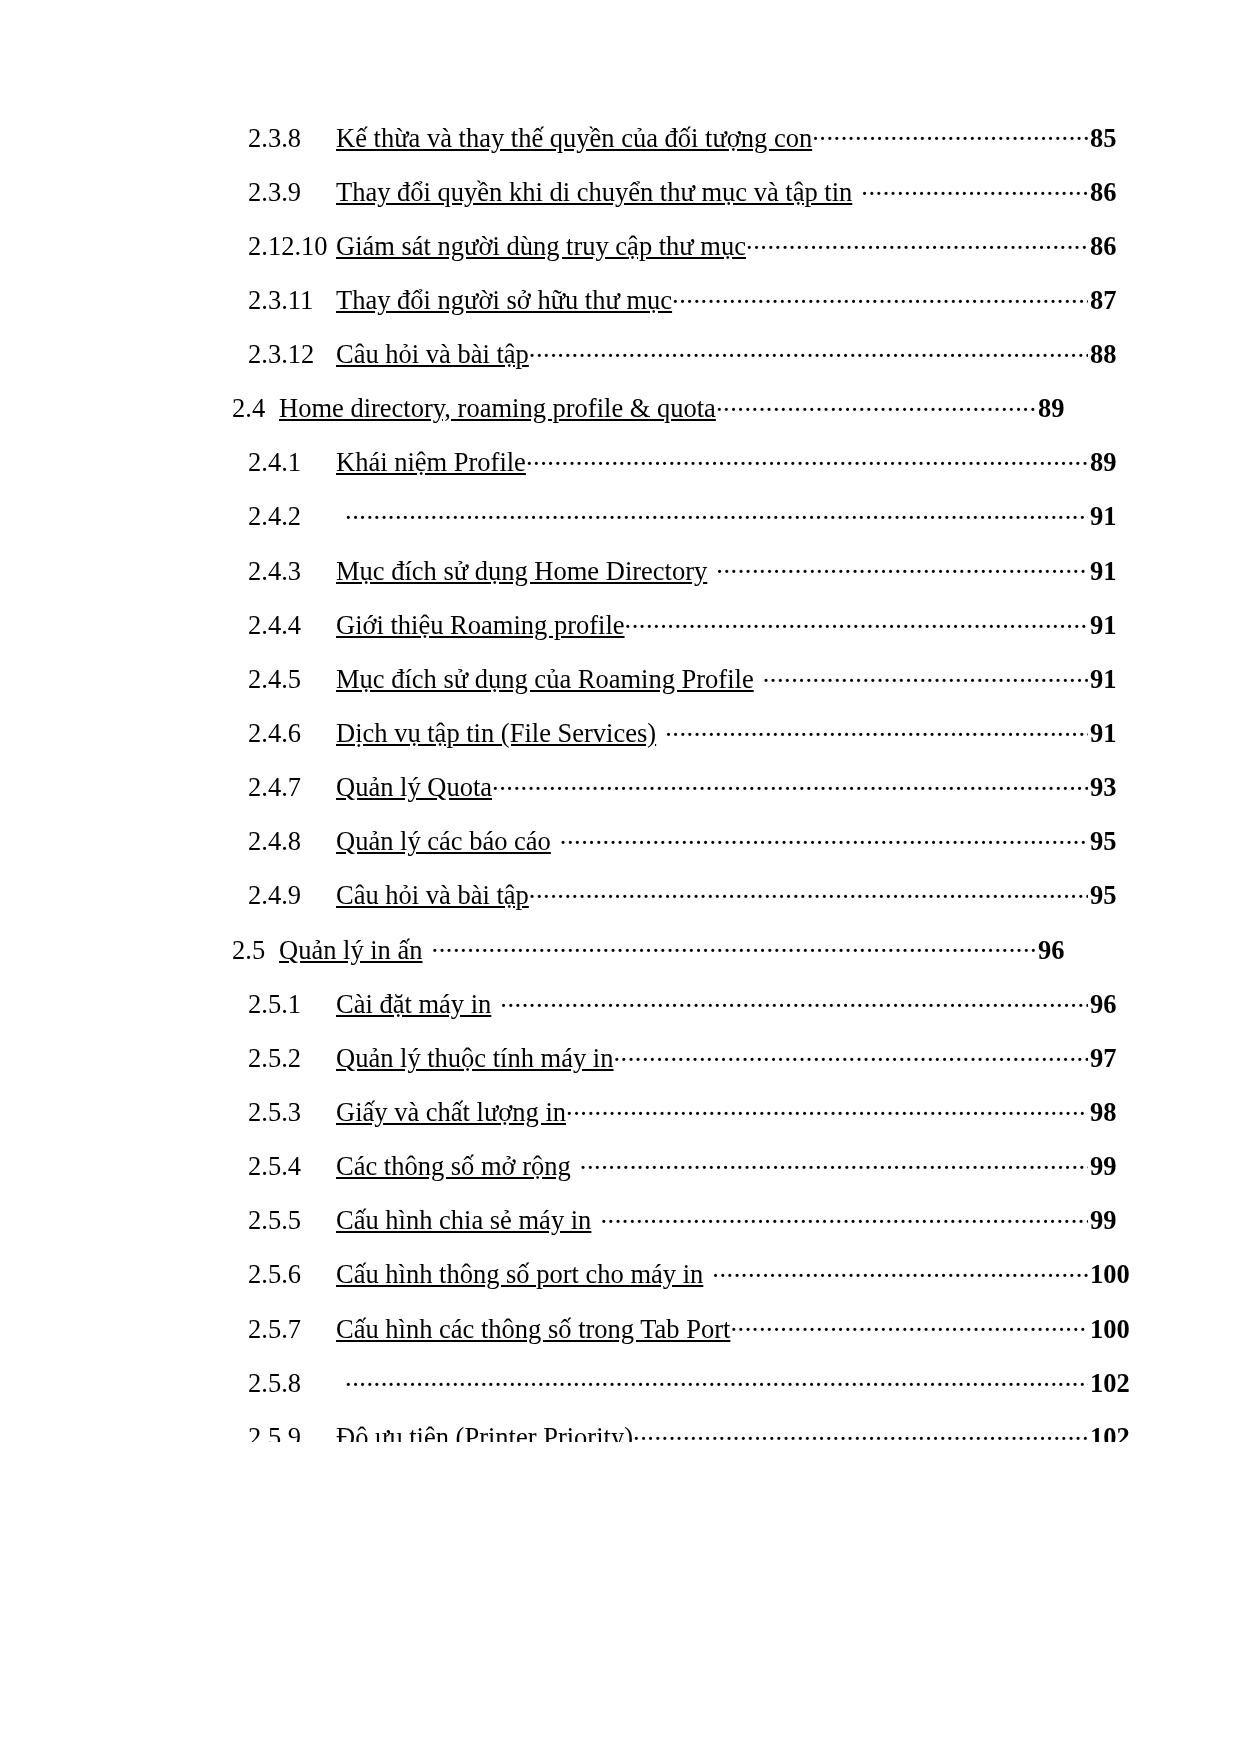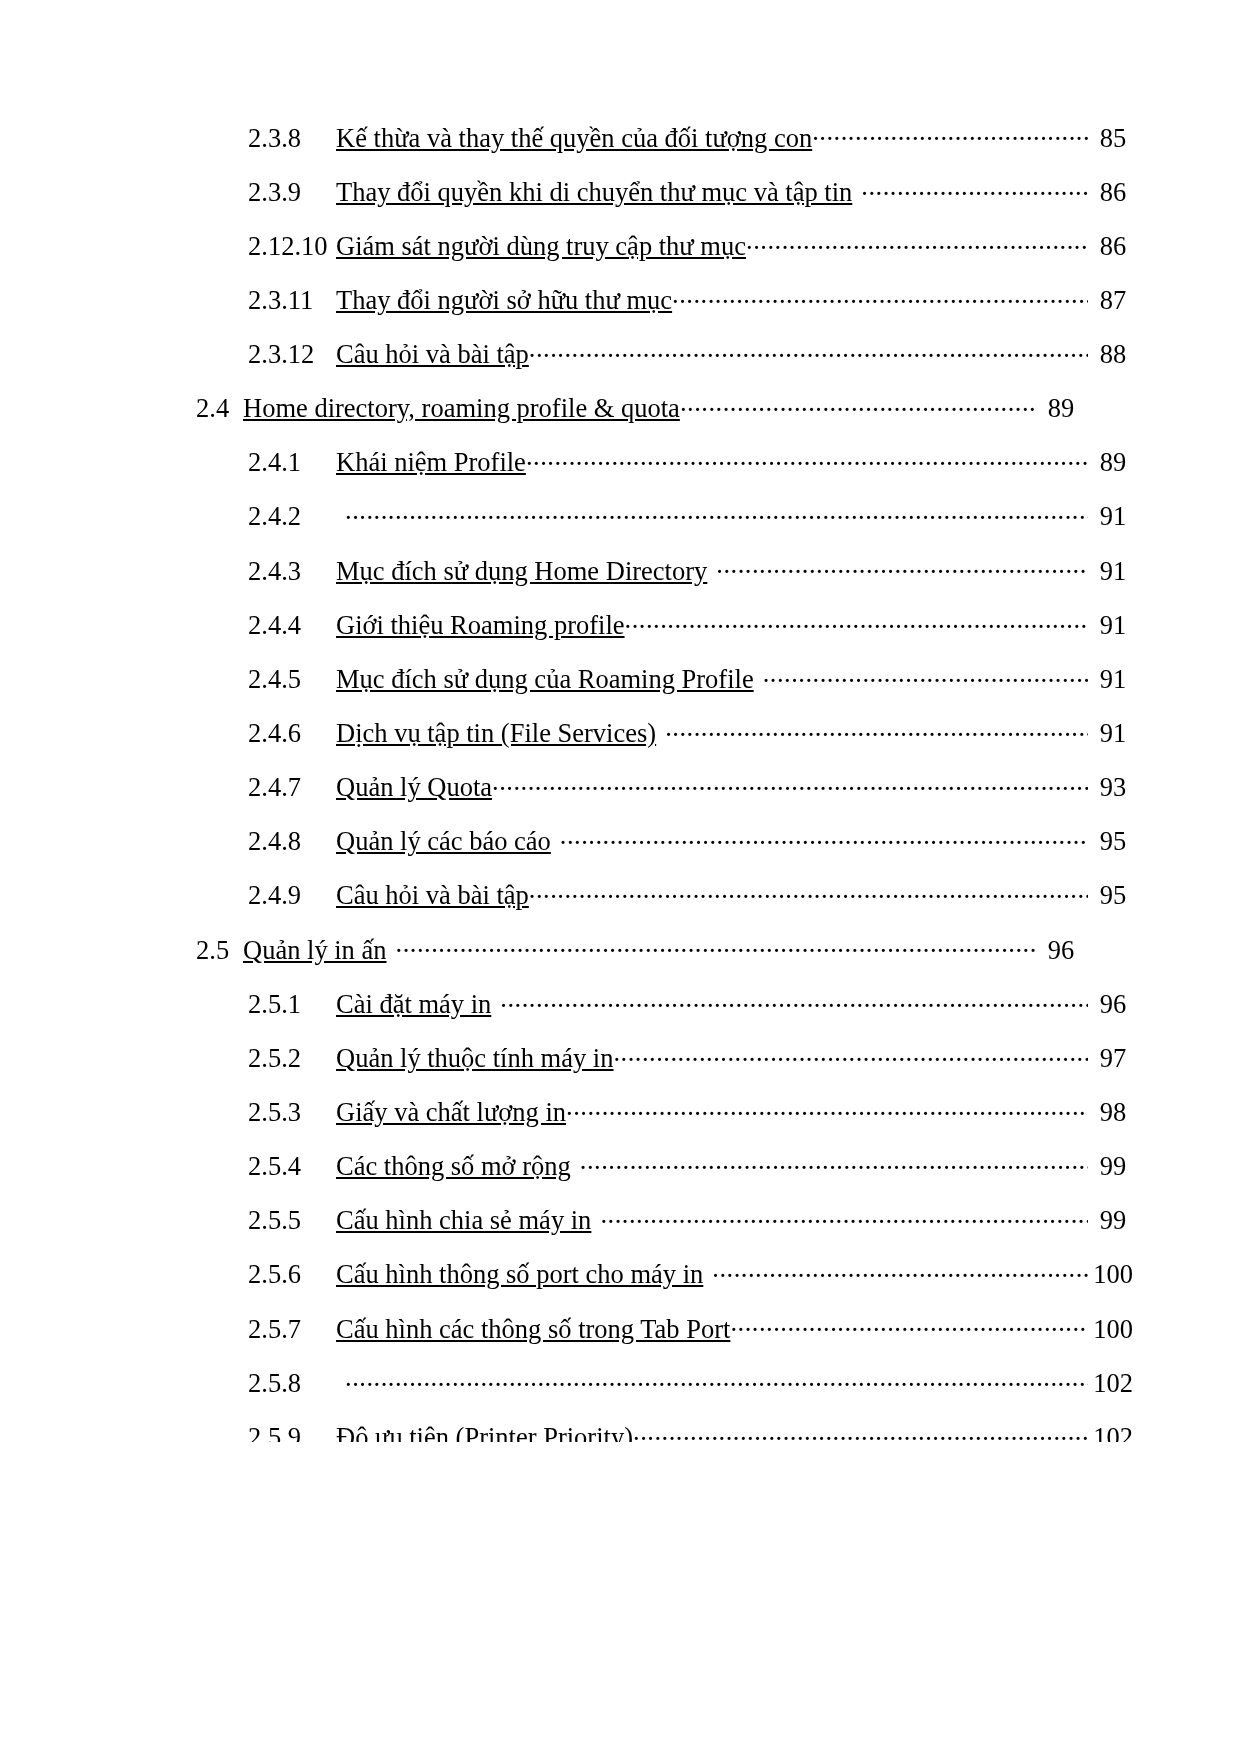--- a/index.html
+++ b/index.html
@@ -31,20 +31,21 @@
     line-height: 1.1;
     margin-bottom: 21.5px;
     white-space: nowrap;
   }
   
   .toc-row.lvl2 {
     padding-left: 0px;
   }
   .toc-row.lvl2 .num {
     width: 47px;
+    margin-left: 36px;
   }
   
   .toc-row.lvl3 {
     padding-left: 52px;
   }
   .toc-row.lvl3 .num {
     width: 88px;
   }
   .num {
     flex: 0 0 auto;
@@ -73,23 +74,24 @@
     bottom: 0px;
     width: 100%;
     overflow: hidden;
   }
   
   .toc-row.gap .leader::after {
     left: 9px;
   }
   .pageno {
     flex: 0 0 auto;
-    text-align: center;
+    text-align: left;
     min-width: 46px;
     padding-left: 2px;
+    font-weight: bold;
   }
   .footer {
     position: absolute;
     right: 156px;
     top: 1437px;
     font-size: 26px;
   }
 </style>
 </head>
 <body>

